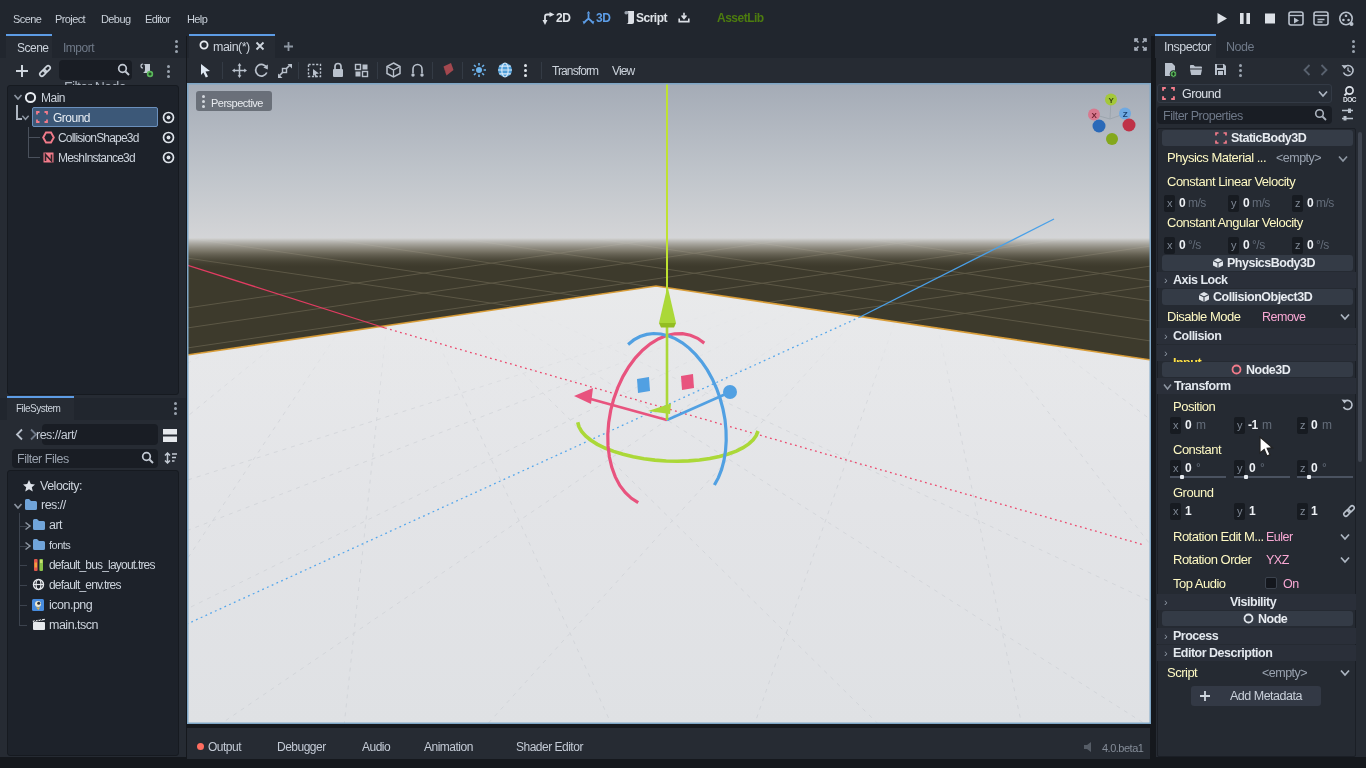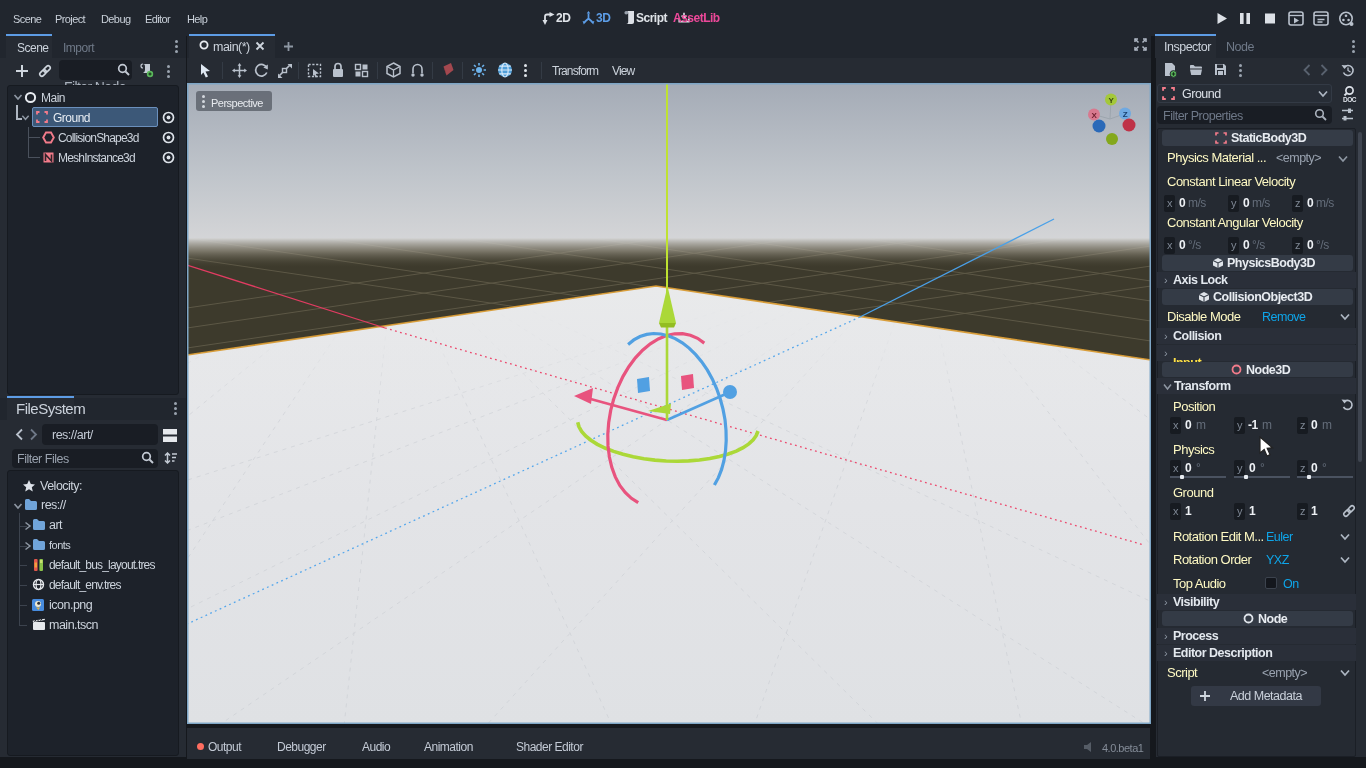--- a/index.html
+++ b/index.html
@@ -11,21 +11,21 @@
 .dim{color:#6f7988}
 .panel{background:#262b33}
 .well{background:#1d222a;border:1px solid #161a20;border-radius:3px}
 .input{background:#191d24;border-radius:4px}
 .cat{position:absolute;background:#343b46;border-radius:3px;text-align:center;font-weight:bold;color:#dfe4ea;font-size:12px;line-height:16px}
 .sect{position:absolute;background:#2a2f39;font-weight:bold;color:#dde2e9;font-size:12px;line-height:16px}
 .chip{position:absolute;background:#171b21;border-radius:2px;color:#7e8794;font-size:11px;text-align:center}
 .num{position:absolute;color:#eef1f5;font-weight:bold;font-size:12px;height:13px;line-height:13px}
 .unit{position:absolute;color:#646d7a;font-size:12px;height:13px;line-height:13px}
 .plabel{position:absolute;color:#fef9c3;font-size:13px;height:14px;line-height:14px;white-space:nowrap}
-.pval{position:absolute;color:#0ea5e9;font-size:12.5px;height:14px;line-height:14px;white-space:nowrap}
+.pval{position:absolute;color:#f9a8d4;font-size:12.5px;height:14px;line-height:14px;white-space:nowrap}
 .dots3{position:absolute;width:3px;height:13px;display:flex;flex-direction:column;justify-content:space-between}
 .dots3 i{width:3px;height:3px;border-radius:50%;background:#9aa3af}
 </style></head><body>
 
 <div class="ab" style="left:0;top:0;width:1366px;height:36px;background:#21262e"></div>
 <div class="menu" style="left:13px;top:12px">Scene</div>
 <div class="menu" style="left:55px;top:12px">Project</div>
 <div class="menu" style="left:101px;top:12px">Debug</div>
 <div class="menu" style="left:145px;top:12px">Editor</div>
 <div class="menu" style="left:187px;top:12px">Help</div>
@@ -44,21 +44,21 @@
 <div class="txt b" style="left:596px;top:11px;color:#5d9ee8">3D</div>
 <svg class="ab" style="left:623px;top:10px" width="12" height="15" viewBox="0 0 12 15">
     <path d="M3.2 1 H11 V12.2 Q11 14 9 14 H3.2 Q5.2 14 5.2 12.2 V2.8 Q5.2 1 3.2 1 Z" fill="#dce0e6"></path>
     <path d="M3.2 1 Q1.4 1 1.4 2.8 Q1.4 4.6 3.2 4.6 Q5.2 4.6 5.2 2.8 Q5.2 1 3.2 1" fill="#99a1ac"></path>
   </svg>
 <div class="txt b" style="left:636px;top:11px;color:#dfe3e8">Script</div>
 <svg class="ab" style="left:678px;top:11px" width="12" height="14" viewBox="0 0 15 15">
     <path d="M7.5 1 V7 M4.5 4.5 L7.5 8 L10.5 4.5" stroke="#dce0e6" stroke-width="2" fill="none"></path>
     <path d="M1.5 8 V12 H13.5 V8" stroke="#dce0e6" stroke-width="2" fill="none"></path>
   </svg>
-<div class="txt b" style="left:673px;top:11px;color:#ec4899">AssetLib</div>
+<div class="txt b" style="left:717px;top:11px;color:#4d7c0f">AssetLib</div>
 <svg class="ab" style="left:1216px;top:12px" width="12" height="13" viewBox="0 0 12 13">
     <path d="M1.5 1 L11 6.5 L1.5 12 Z" fill="#dce0e6"></path>
   </svg>
 <svg class="ab" style="left:1239px;top:12px" width="12" height="13" viewBox="0 0 12 13">
     <rect x="1" y="1" width="3.6" height="11" fill="#dce0e6"></rect>
     <rect x="7.4" y="1" width="3.6" height="11" fill="#dce0e6"></rect>
   </svg>
 <svg class="ab" style="left:1264px;top:12px" width="12" height="13" viewBox="0 0 12 13">
     <rect x="1" y="1.5" width="10" height="10" fill="#dce0e6"></rect>
   </svg>
@@ -160,34 +160,34 @@
     <circle cx="6.5" cy="6.5" r="1.9" fill="#dde2e9"></circle>
   </svg>
 <svg class="ab" style="left:162px;top:151px" width="13" height="13" viewBox="0 0 13 13">
     <circle cx="6.5" cy="6.5" r="5" fill="none" stroke="#dde2e9" stroke-width="1.7"></circle>
     <circle cx="6.5" cy="6.5" r="1.9" fill="#dde2e9"></circle>
   </svg>
 
 <div class="ab" style="left:0;top:398px;width:186px;height:22px;background:#21262e"></div>
 <div class="ab" style="left:7px;top:398px;width:67px;height:22px;background:#262b33"></div>
 <div class="ab" style="left:7px;top:396px;width:67px;height:2px;background:#5d9ce5"></div>
-<div class="txt" style="left:16px;top:402px;font-size:15px">FileSystem</div>
+<div class="txt" style="left:16px;top:402px;font-size:10px">FileSystem</div>
 <div class="dots3" style="left:174px;top:402px">
     <i></i>
     <i></i>
     <i></i>
   </div>
 <svg class="ab" style="left:15px;top:428px" width="9" height="13" viewBox="0 0 9 13">
     <path d="M7 1.5 L2 6.5 L7 11.5" stroke="#b9c1cc" stroke-width="1.8" fill="none"></path>
   </svg>
 <svg class="ab" style="left:29px;top:428px" width="9" height="13" viewBox="0 0 9 13">
     <path d="M2 1.5 L7 6.5 L2 11.5" stroke="#6f7988" stroke-width="1.8" fill="none"></path>
   </svg>
 <div class="ab input" style="left:42px;top:424px;width:116px;height:21px"></div>
-<div class="txt" style="left:52px;top:428px;font-size:12.5px;color:#c3cad4">res://art/</div>
+<div class="txt" style="left:36px;top:428px;font-size:12.5px;color:#c3cad4">res://art/</div>
 <svg class="ab" style="left:163px;top:429px" width="14" height="13" viewBox="0 0 14 13">
     <rect x="0" y="0" width="14" height="5.5" fill="#e6e9ed"></rect>
     <rect x="0" y="7.5" width="14" height="5.5" fill="#e6e9ed"></rect>
   </svg>
 <div class="ab input" style="left:12px;top:449px;width:146px;height:19px"></div>
 <div class="txt" style="left:17px;top:452px;font-size:12.5px;color:#99a2ae">Filter Files</div>
 <svg class="ab" style="left:141px;top:451px" width="13" height="13" viewBox="0 0 13 13">
     <circle cx="5.5" cy="5.5" r="3.8" fill="none" stroke="#c3cad4" stroke-width="1.7"></circle>
     <path d="M8.5 8.5 L12 12" stroke="#c3cad4" stroke-width="1.9"></path>
   </svg>
@@ -612,21 +612,21 @@
   </svg>
 <div class="chip" style="left:1170px;top:417px;width:11px;height:17px;line-height:17px">x</div>
 <div class="num" style="left:1185px;top:419px">0</div>
 <div class="unit" style="left:1196px;top:419px">m</div>
 <div class="chip" style="left:1234px;top:417px;width:11px;height:17px;line-height:17px">y</div>
 <div class="num" style="left:1248px;top:419px">-1</div>
 <div class="unit" style="left:1262px;top:419px">m</div>
 <div class="chip" style="left:1297px;top:417px;width:11px;height:17px;line-height:17px">z</div>
 <div class="num" style="left:1311px;top:419px">0</div>
 <div class="unit" style="left:1322px;top:419px">m</div>
-<div class="plabel" style="left:1173px;top:443px">Physics</div>
+<div class="plabel" style="left:1173px;top:443px">Constant</div>
 <div class="chip" style="left:1170px;top:460px;width:11px;height:17px;line-height:17px">x</div>
 <div class="num" style="left:1185px;top:462px">0</div>
 <div class="unit" style="left:1196px;top:462px">°</div>
 <div class="chip" style="left:1234px;top:460px;width:11px;height:17px;line-height:17px">y</div>
 <div class="num" style="left:1249px;top:462px">0</div>
 <div class="unit" style="left:1260px;top:462px">°</div>
 <div class="chip" style="left:1297px;top:460px;width:11px;height:17px;line-height:17px">z</div>
 <div class="num" style="left:1311px;top:462px">0</div>
 <div class="unit" style="left:1322px;top:462px">°</div>
 <div class="ab" style="left:1170px;top:476px;width:56px;height:2px;background:#4a5260"></div>
@@ -656,21 +656,21 @@
 <div class="plabel" style="left:1173px;top:553px">Rotation Order</div>
 <div class="pval" style="left:1266px;top:553px">YXZ</div>
 <svg class="ab" style="left:1340px;top:556px" width="10" height="8" viewBox="0 0 10 8">
     <path d="M1 1.5 L5 6 L9 1.5" stroke="#aeb7c3" stroke-width="1.7" fill="none"></path>
   </svg>
 <div class="plabel" style="left:1173px;top:577px">Top Audio</div>
 <div class="ab" style="left:1265px;top:577px;width:12px;height:12px;background:#14171d;border:1px solid #3c434e;border-radius:2px"></div>
 <div class="pval" style="left:1283px;top:577px">On</div>
 <div class="sect" style="left:1157px;top:594px;width:199px;height:16px"></div>
 <div class="txt" style="left:1164px;top:595px;color:#8e97a3;font-size:11px">›</div>
-<div class="txt b" style="left:1173px;top:595px;font-size:12.5px;color:#e3e8ee">Visibility</div>
+<div class="txt b" style="left:1230px;top:595px;font-size:12.5px;color:#e3e8ee">Visibility</div>
 <div class="cat" style="left:1162px;top:611px;width:191px;height:15px"></div>
 <svg class="ab" style="left:1243px;top:613px" width="11" height="11" viewBox="0 0 11 11">
     <circle cx="5.5" cy="5.5" r="4" fill="none" stroke="#dfe4ea" stroke-width="1.8"></circle>
   </svg>
 <div class="txt b" style="left:1258px;top:612px;font-size:12.5px;color:#e8ecf1">Node</div>
 <div class="sect" style="left:1157px;top:628px;width:199px;height:16px"></div>
 <div class="txt" style="left:1164px;top:629px;color:#8e97a3;font-size:11px">›</div>
 <div class="txt b" style="left:1173px;top:629px;font-size:12.5px;color:#e3e8ee">Process</div>
 <div class="sect" style="left:1157px;top:645px;width:199px;height:16px"></div>
 <div class="txt" style="left:1164px;top:646px;color:#8e97a3;font-size:11px">›</div>

